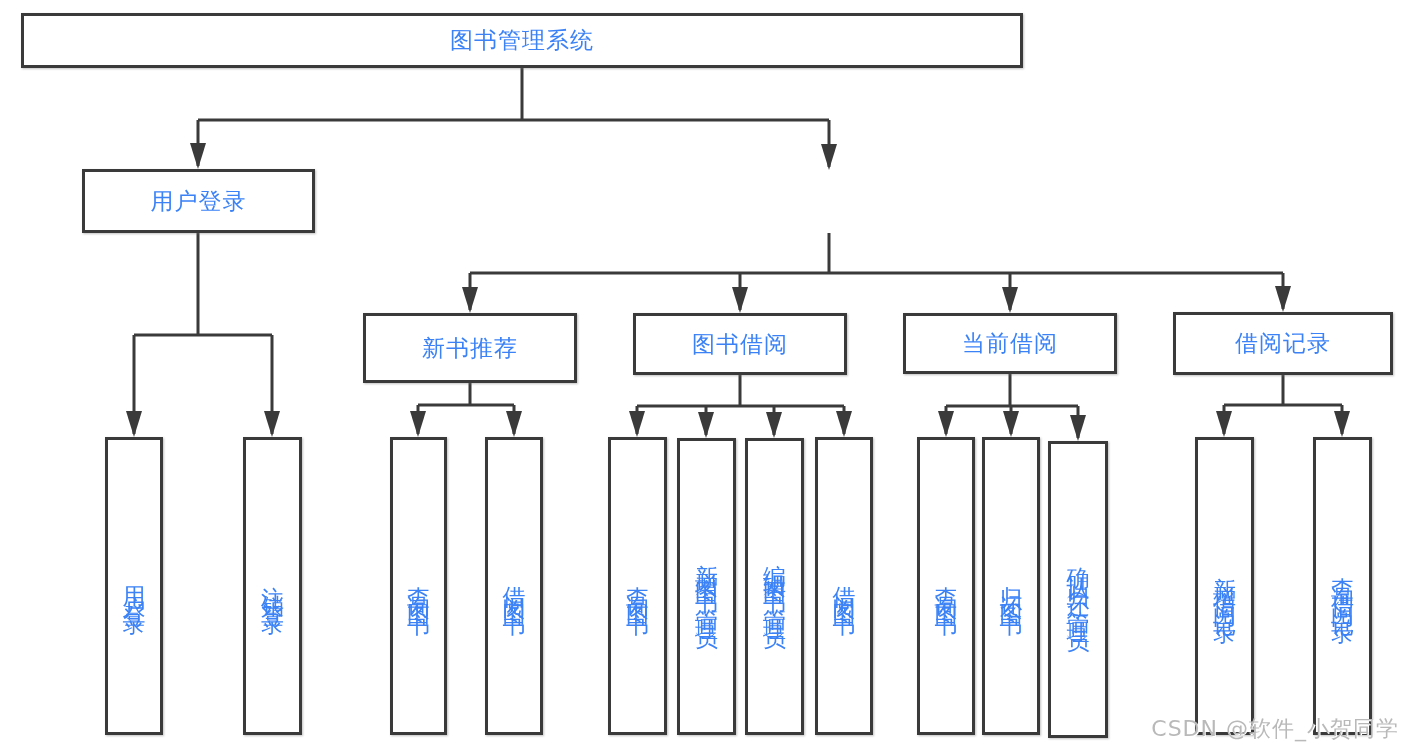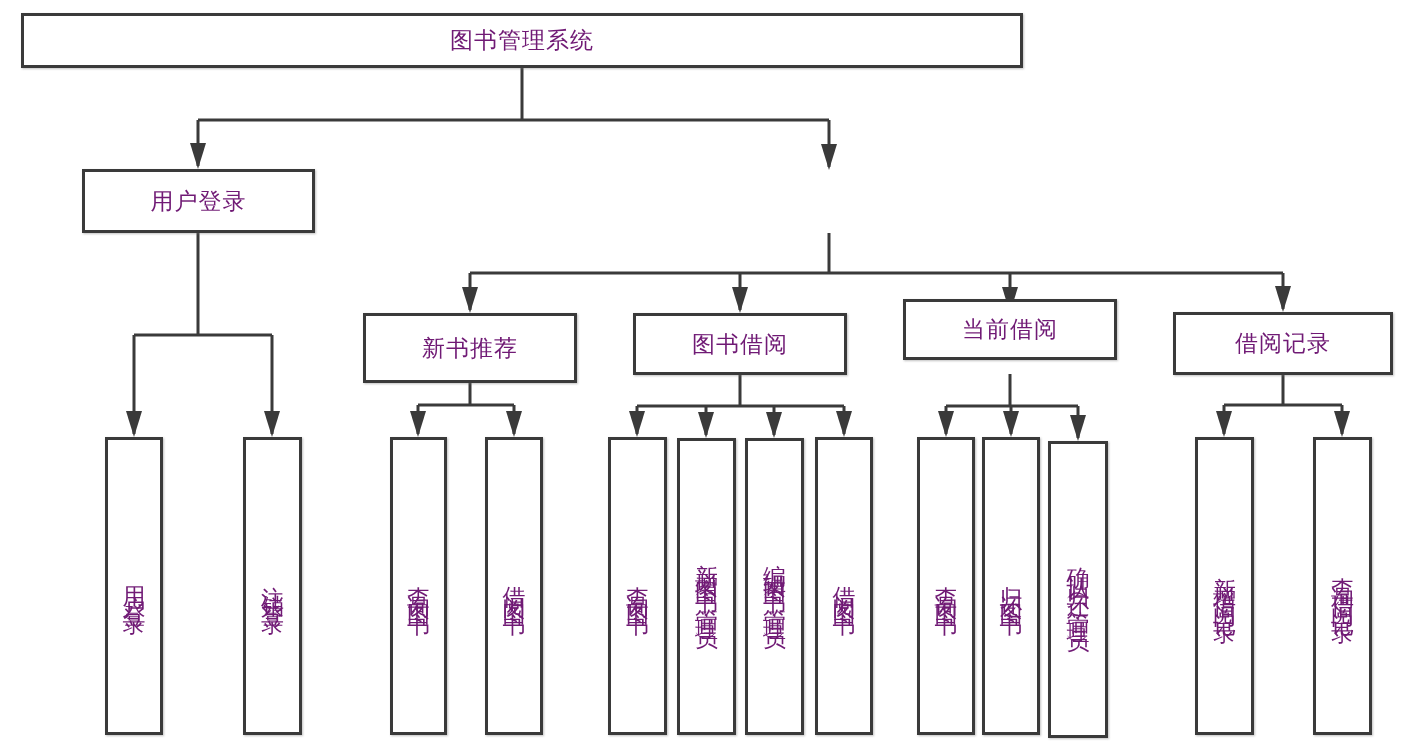--- a/index.html
+++ b/index.html
@@ -24,21 +24,21 @@
     pointer-events: none;
   }
   .node {
     position: absolute;
     box-sizing: border-box;
     border: 3px solid #3a3a3a;
     background: #ffffff;
     display: flex;
     align-items: center;
     justify-content: center;
-    color: #701a75;
+    color: #3b82f6;
     box-shadow: 1px 1px 2px rgba(120,120,120,0.45);
   }
   .hnode {
     font-size: 23px;
     letter-spacing: 1px;
     white-space: nowrap;
   }
   .vnode span {
     writing-mode: vertical-rl;
     text-orientation: mixed;
@@ -46,21 +46,21 @@
     letter-spacing: 9px;
     line-height: 1;
     white-space: nowrap;
   }
   
   #n-root          { left: 21px;   top: 13px;  width: 1002px; height: 55px; }
   #n-user-login    { left: 82px;   top: 169px; width: 233px;  height: 64px; }
   #n-book-mgmt     { left: 711px;  top: 170px; width: 236px;  height: 63px; }
   #n-new-book-rec  { left: 363px;  top: 313px; width: 214px;  height: 70px; }
   #n-book-borrow   { left: 633px;  top: 313px; width: 214px;  height: 62px; }
-  #n-current-borrow{ left: 903px;  top: 299px; width: 214px;  height: 61px; }
+  #n-current-borrow{ left: 903px;  top: 313px; width: 214px;  height: 61px; }
   #n-borrow-record { left: 1173px; top: 312px; width: 220px;  height: 63px; }
 
   #l-a1 { left: 105px;  top: 437px; width: 58px; height: 298px; }
   #l-a2 { left: 243px;  top: 437px; width: 59px; height: 298px; }
   #l-b1 { left: 390px;  top: 437px; width: 57px; height: 298px; }
   #l-b2 { left: 485px;  top: 437px; width: 58px; height: 298px; }
   #l-c1 { left: 608px;  top: 437px; width: 59px; height: 298px; }
   #l-c2 { left: 677px;  top: 438px; width: 59px; height: 297px; }
   #l-c3 { left: 745px;  top: 438px; width: 59px; height: 297px; }
   #l-c4 { left: 815px;  top: 437px; width: 58px; height: 298px; }
@@ -184,14 +184,15 @@
     <span>确认归还（管理员）</span>
   </div>
 
   <div id="l-e1" class="node vnode">
     <span>新增借阅记录</span>
   </div>
   <div id="l-e2" class="node vnode">
     <span>查询借阅记录</span>
   </div>
 
+  <div id="watermark">CSDN @软件_小贺同学</div>
 
 </div>
 
 </body></html>

